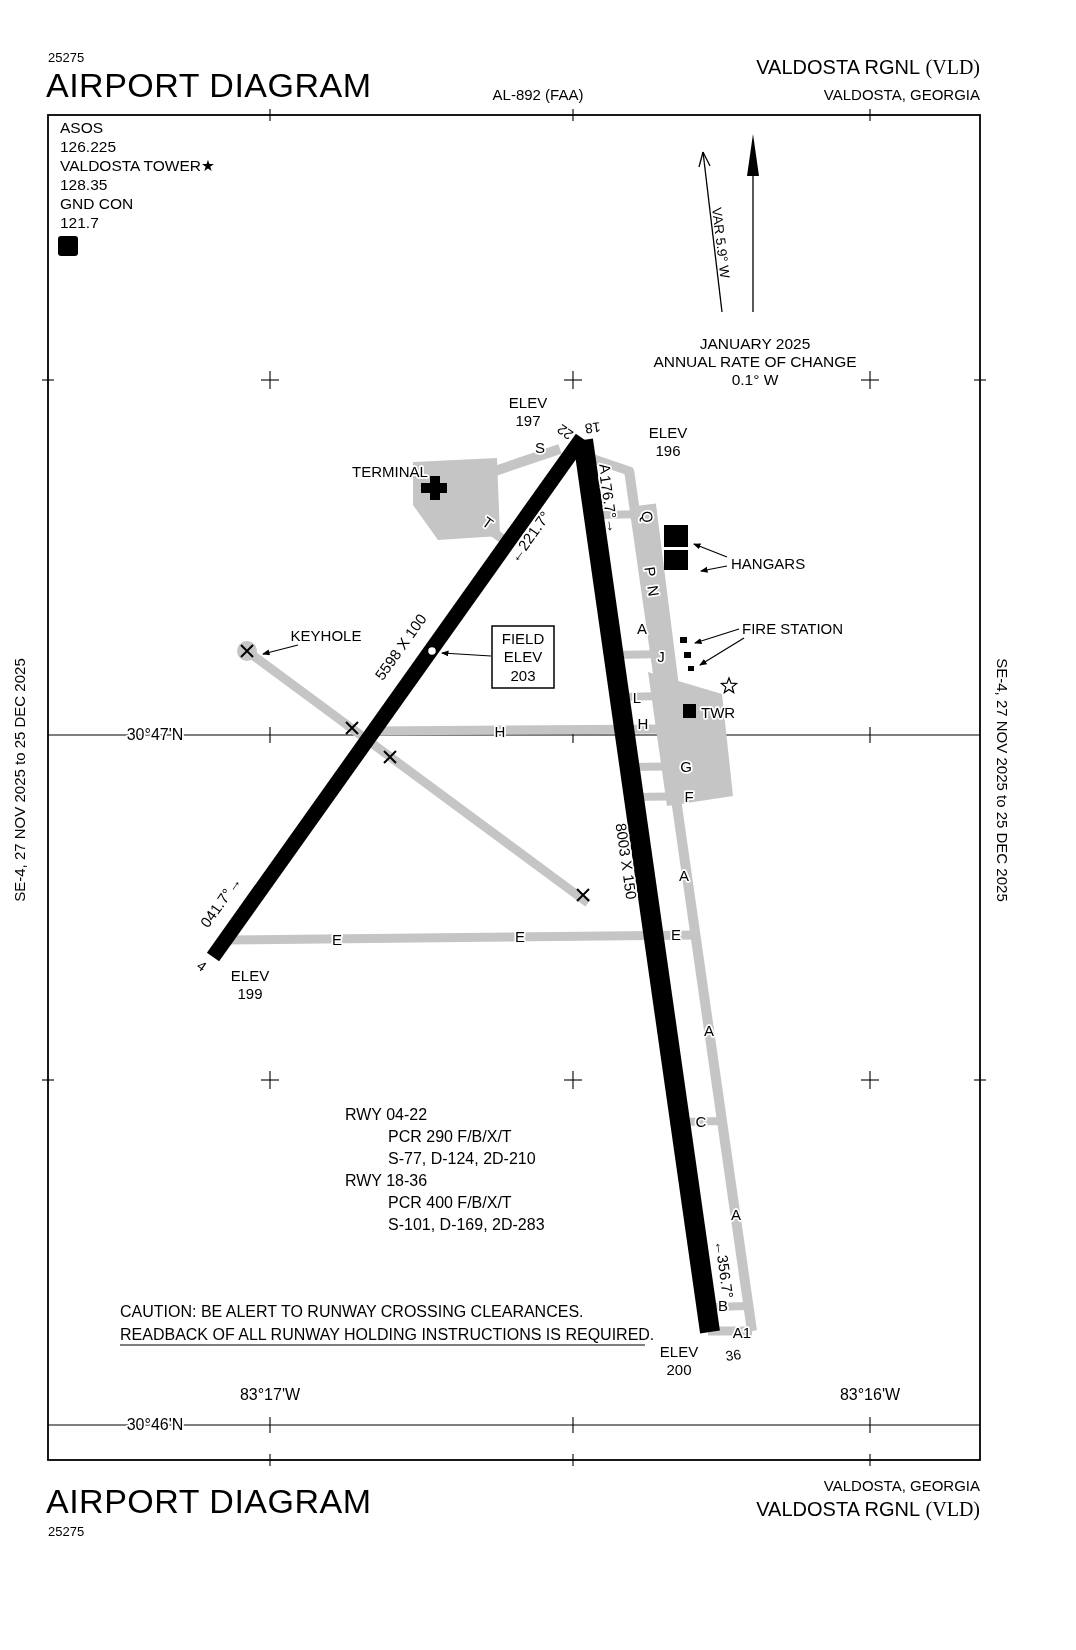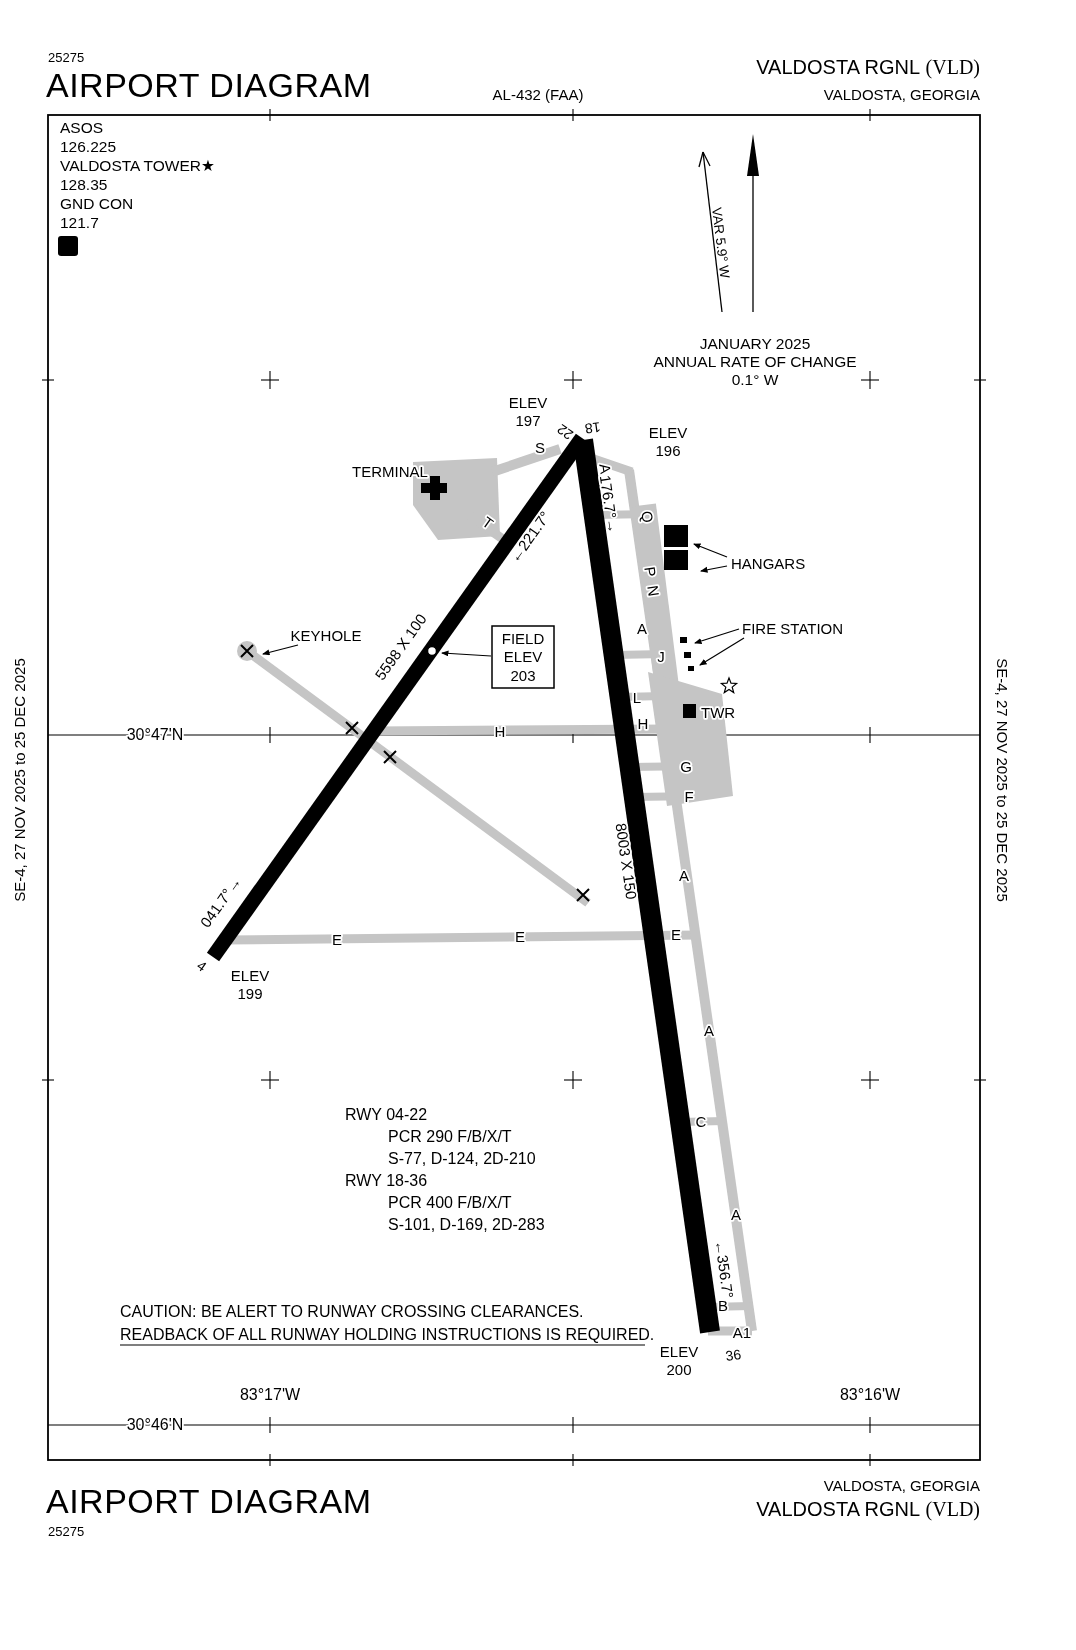--- a/index.html
+++ b/index.html
@@ -24,21 +24,21 @@
   .halo{paint-order:stroke;stroke:#fff;stroke-width:3.5px;stroke-linejoin:round;}
   .t13{font-size:13.5px;}.t14{font-size:14px;}.t15{font-size:15px;}
   .t155{font-size:15.5px;}.t16{font-size:16px;}
   .mid{text-anchor:middle;}
 </style>
 </head>
 <body>
 
 <div class="abs" id="chart-num-top">25275</div>
 <div class="abs" id="title-top">AIRPORT DIAGRAM</div>
-<div class="abs" id="al-ref">AL-432 (FAA)</div>
+<div class="abs" id="al-ref">AL-892 (FAA)</div>
 <div class="abs" id="apt-top"><span>VALDOSTA RGNL</span>&nbsp;<span class="serif">(VLD)</span></div>
 <div class="abs" id="city-top">VALDOSTA, GEORGIA</div>
 
 <div class="side-text" id="side-left">SE-4, 27 NOV 2025 to 25 DEC 2025</div>
 <div class="side-text" id="side-right">SE-4, 27 NOV 2025 to 25 DEC 2025</div>
 
 <div class="abs" id="title-bot">AIRPORT DIAGRAM</div>
 <div class="abs" id="chart-num-bot">25275</div>
 <div class="abs" id="city-bot">VALDOSTA, GEORGIA</div>
 <div class="abs" id="apt-bot"><span>VALDOSTA RGNL</span>&nbsp;<span class="serif">(VLD)</span></div>

